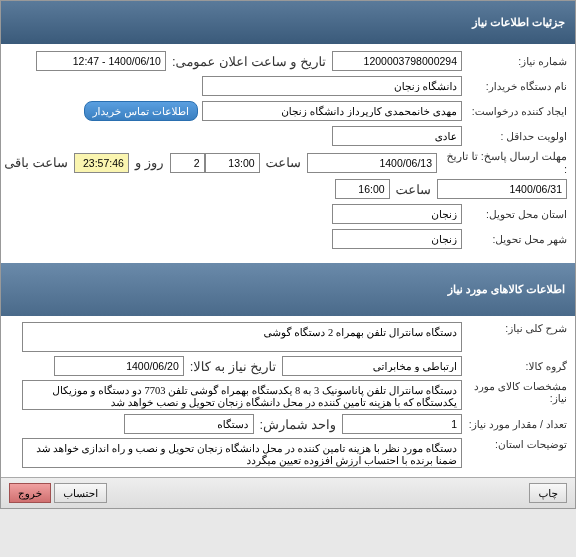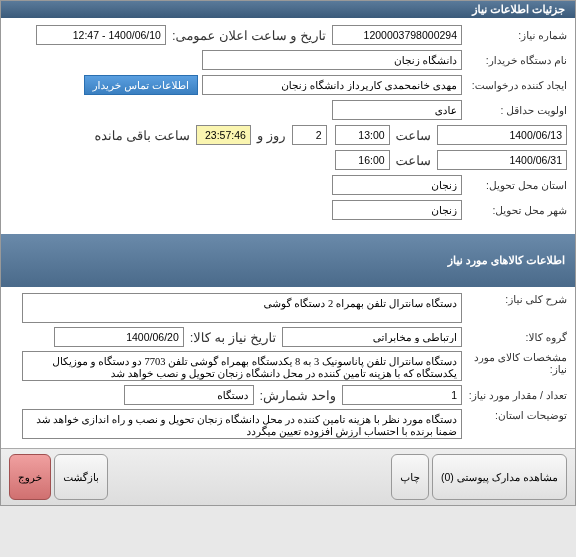--- a/index.html
+++ b/index.html
@@ -1,33 +1,33 @@
 <!DOCTYPE html>
 <html dir="rtl" lang="fa"><head>
 <meta charset="utf-8">
 <style>
 * { box-sizing: border-box; margin: 0; padding: 0; font-family: Tahoma, Arial, sans-serif; font-size: 11px; }
 body { background: #e8e8e8; direction: rtl; }
 .window { width: 576px; background: #fff; border: 1px solid #999; }
-.titlebar { background: linear-gradient(#5a7a9a, #3a5a7a); color: #fff; padding: 2px 10px; font-weight: bold; }
+.titlebar { background: linear-gradient(#5a7a9a, #3a5a7a); color: #fff; padding: 15px 10px; font-weight: bold; }
 .section-header { background: linear-gradient(#6a8aaa, #4a6a8a); color: #fff; padding: 20px 10px; font-weight: bold; margin-top: 4px; }
 .form-area { background: #fff; padding: 6px 8px; }
 .row { display: flex; align-items: center; margin-bottom: 3px; min-height: 22px; }
 .label { width: 105px; text-align: right; padding-left: 6px; font-size: 10.5px; color: #333; flex-shrink: 0; }
 .label2 { padding: 0 6px; font-size: 13px; color: #333; flex-shrink: 0; }
 .input { border: 1px solid #888; padding: 2px 4px; background: #fff; font-size: 10.5px; height: 20px; }
 .input.short { width: 130px; }
 .input.tiny { width: 55px; }
 .input.xs { width: 35px; }
 .input.wide { width: 260px; }
 .input.yellow { background: #faf5b0; }
 .textarea { border: 1px solid #888; padding: 3px 4px; background: #fff; font-size: 10.5px; width: 440px; min-height: 30px; resize: none; font-family: Tahoma; }
-.btn-blue { background: linear-gradient(#5a9fe0, #3a7fc0); color: #fff; border: 1px solid #2a6fb0; border-radius: 0; padding: 3px 8px; cursor: pointer; font-size: 10.5px; margin-right: 4px; }
+.btn-blue { background: linear-gradient(#5a9fe0, #3a7fc0); color: #fff; border: 1px solid #2a6fb0; border-radius: 8px; padding: 3px 8px; cursor: pointer; font-size: 10.5px; margin-right: 4px; }
 .footer { background: linear-gradient(#eee,#ddd); padding: 5px 8px; display: flex; gap: 3px; border-top: 1px solid #aaa; }
-.btn { background: linear-gradient(#f8f8f8,#e0e0e0); border: 1px solid #999; border-radius: 6px; padding: 16px 8px; cursor: pointer; font-size: 10.5px; }
+.btn { background: linear-gradient(#f8f8f8,#e0e0e0); border: 1px solid #999; border-radius: 0; padding: 3px 8px; cursor: pointer; font-size: 10.5px; }
 .btn-red { background: linear-gradient(#f0a0a0,#d07070); border: 1px solid #a05050; }
 .spacer { flex: 1; }
 </style>
 </head>
 <body>
 
 <div class="window">
 
   <div class="titlebar">جزئیات اطلاعات نیاز</div>
 
@@ -50,20 +50,21 @@
       <input class="input wide" readonly="" value="مهدی خانمحمدی کارپرداز دانشگاه زنجان" style="">
       <button class="btn-blue">اطلاعات تماس خریدار</button>
     </div>
 
     <div class="row">
       <div class="label">اولویت حداقل :</div>
       <input class="input short" readonly="" value="عادی" style="">
     </div>
 
     <div class="row">
+      <div class="label" style="width:130px"><span>مهلت ارسال پاسخ:</span>&nbsp;<span>تا تاریخ :</span></div>
       <input class="input short" readonly="" value="1400/06/13" style="">
       <div class="label2">ساعت</div>
       <input class="input tiny" readonly="" value="13:00" style="">
       <div style="width:8px"></div>
       <input class="input xs" readonly="" value="2" style="">
       <div class="label2">روز و</div>
       <input class="input tiny yellow" readonly="" value="23:57:46" style="">
       <div class="label2">ساعت باقی مانده</div>
     </div>
 
@@ -114,20 +115,19 @@
     </div>
 
     <div class="row" style="align-items:flex-start">
       <div class="label">توضیحات استان:</div>
       <textarea class="textarea" readonly="" style="">دستگاه مورد نظر با هزینه تامین کننده در محل دانشگاه زنجان تحویل و نصب و راه اندازی خواهد شد ضمنا برنده با احتساب ارزش افزوده تعیین میگردد</textarea>
     </div>
 
   </div>
 
   <div class="footer">
-    <button class="btn">مشاهده مدارک پیوستی (0)</button>
     <button class="btn">چاپ</button>
     <div class="spacer"></div>
-    <button class="btn">بازگشت</button>
+    <button class="btn">احتساب</button>
     <button class="btn btn-red">خروج</button>
   </div>
 
 </div>
 
 </body></html>

